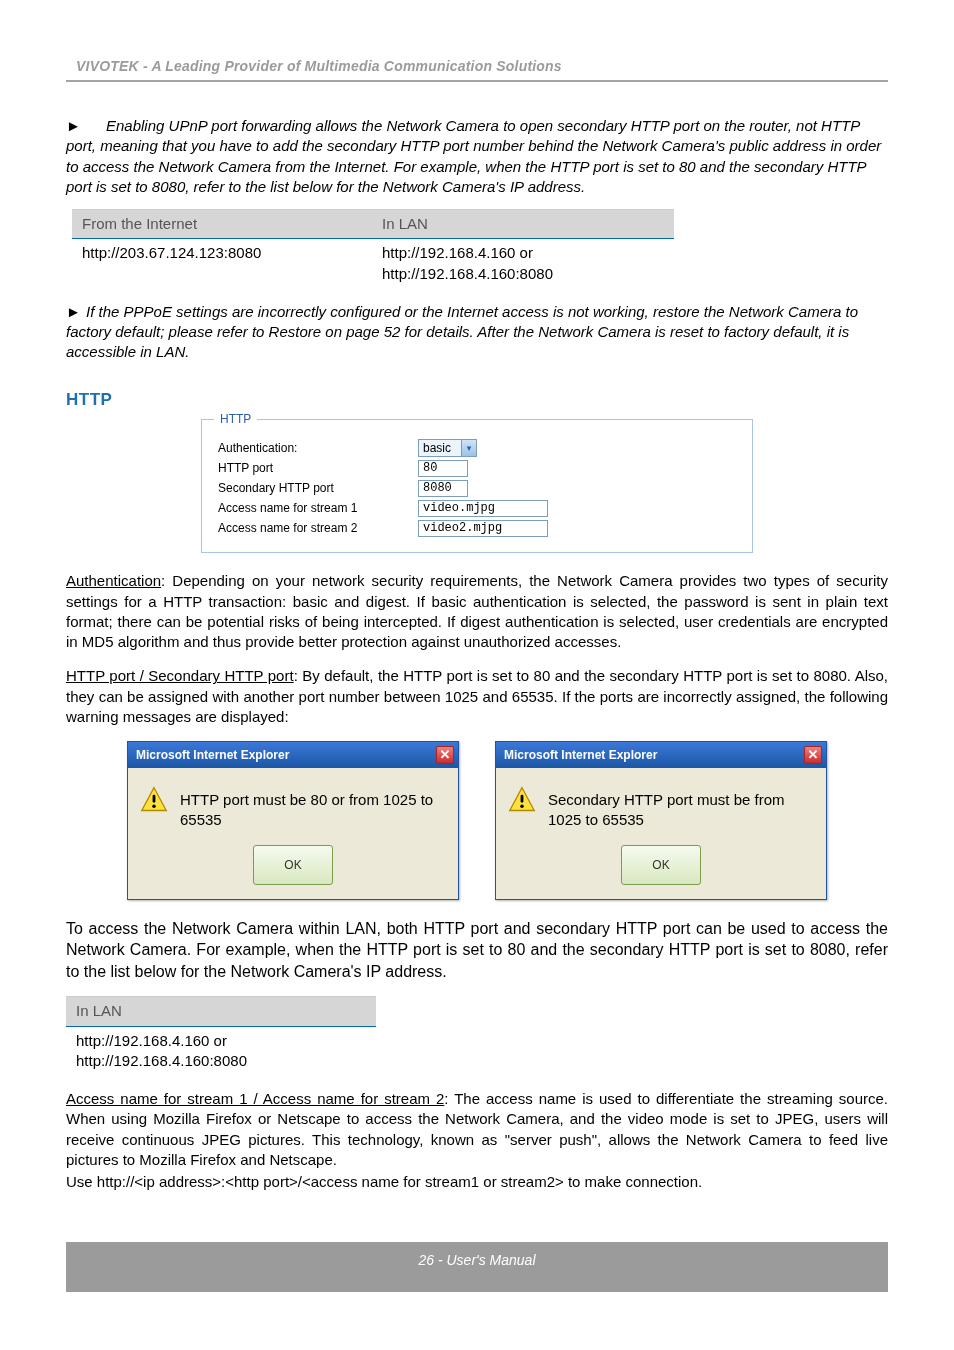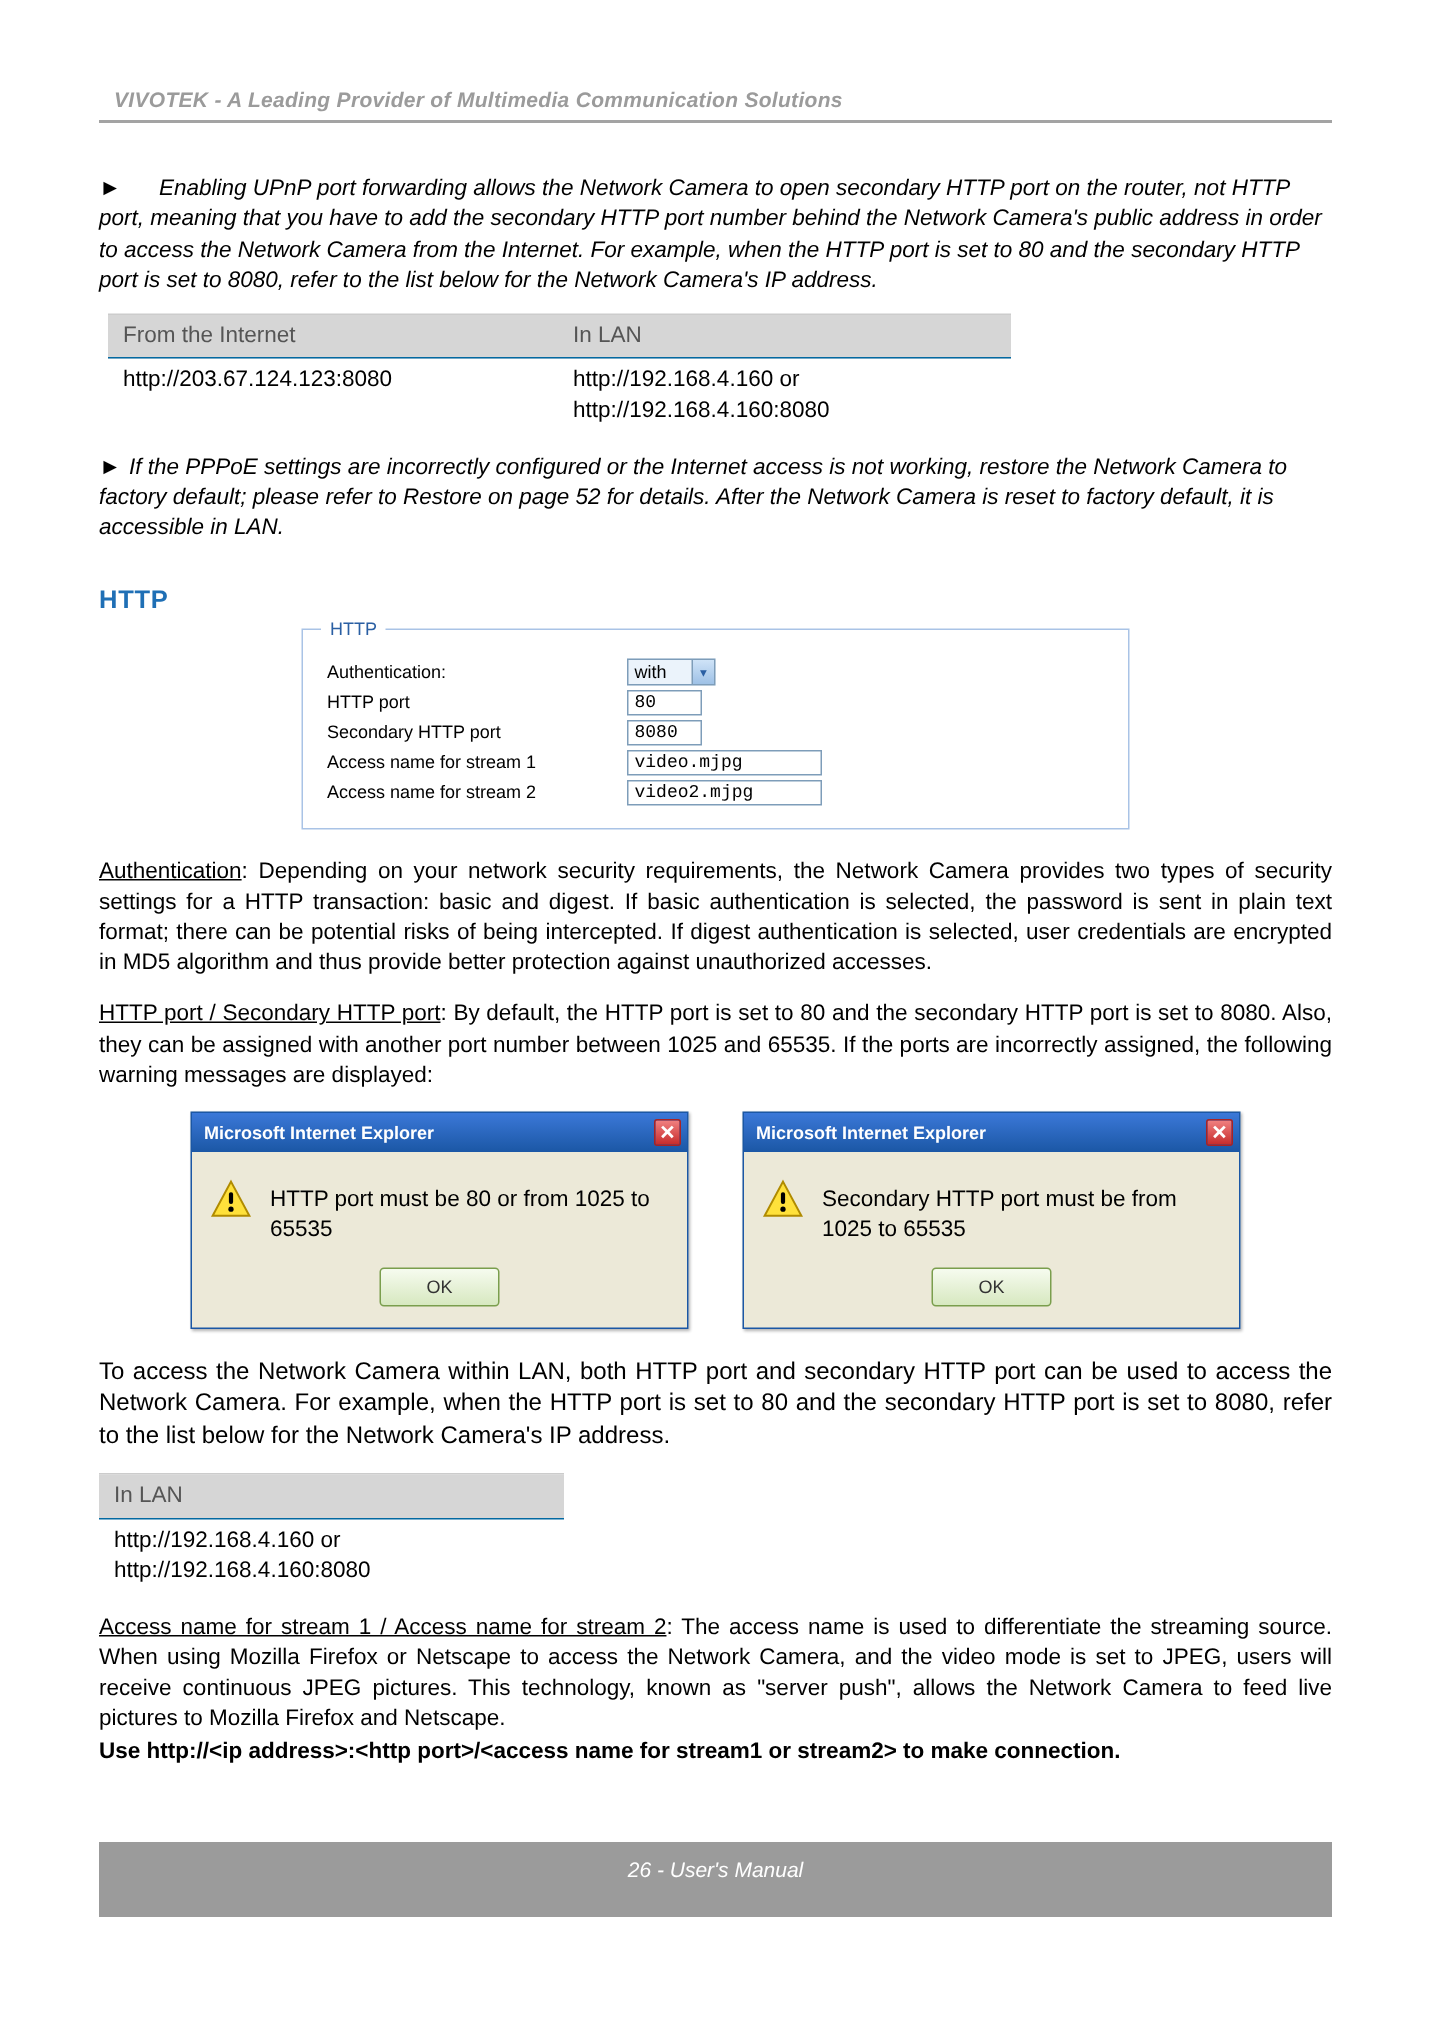--- a/index.html
+++ b/index.html
@@ -110,21 +110,21 @@
     border-radius:2px;
   }
   .dlg-body { padding: 18px 12px 10px 12px; display:flex; align-items:flex-start; gap:12px; }
   .warn-icon {
     width:28px; height:28px; flex:0 0 28px;
   }
   .warn-icon svg { width:28px; height:28px; }
   .dlg-msg { font-size: 15px; padding-top:4px; }
   .dlg-foot { text-align:center; padding: 4px 0 14px 0; }
   .okbtn {
-    min-width: 80px; height:26px;
+    min-width: 80px; height:40px;
     border:1px solid #7a9e4d;
     border-radius:3px;
     background: linear-gradient(#f6fbef,#d7e8c0);
     font-size:12px;
     color:#333;
   }
   .footer {
     margin: 50px 66px 0 66px;
     background: #9b9b9b;
     color: #fff;
@@ -169,21 +169,21 @@
     </p>
 
     <div class="h-section">HTTP</div>
 
     <div class="fieldset-img">
       <div class="legend">HTTP</div>
 
       <div class="frow">
         <div class="flabel">Authentication:</div>
         <div class="sel">
-          <span class="sel-txt">with</span>
+          <span class="sel-txt">basic</span>
           <span class="sel-btn">▾</span>
         </div>
       </div>
       <div class="frow">
         <div class="flabel">HTTP port</div>
         <input class="finput w50" value="80" style="">
       </div>
       <div class="frow">
         <div class="flabel">Secondary HTTP port</div>
         <input class="finput w50" value="8080" style="">
@@ -260,20 +260,20 @@
           <span>http://192.168.4.160 or</span><br>
           <span>http://192.168.4.160:8080</span>
         </td>
       </tr>
     </tbody>
       </table>
 
     <p class="para" style="margin-top:14px; margin-bottom:2px;">
       <span class="u">Access name for stream 1 / Access name for stream 2</span><span>: The access name is used to differentiate the streaming source. When using Mozilla Firefox or Netscape to access the Network Camera, and the video mode is set to JPEG, users will receive continuous JPEG pictures. This technology, known as "server push", allows the Network Camera to feed live pictures to Mozilla Firefox and Netscape.</span>
     </p>
-    <p class="para" style="text-align:left; margin-top:0;font-weight:bold;">Use http://&lt;ip address&gt;:&lt;http port&gt;/&lt;access name for stream1 or stream2&gt; to make connection.</p>
+    <p class="para" style="text-align:left; margin-top:0;">Use http://&lt;ip address&gt;:&lt;http port&gt;/&lt;access name for stream1 or stream2&gt; to make connection.</p>
 
   </div>
 
   <div class="footer">
     <span>26 - User's Manual</span>
   </div>
 </div>
 
 </body></html>

